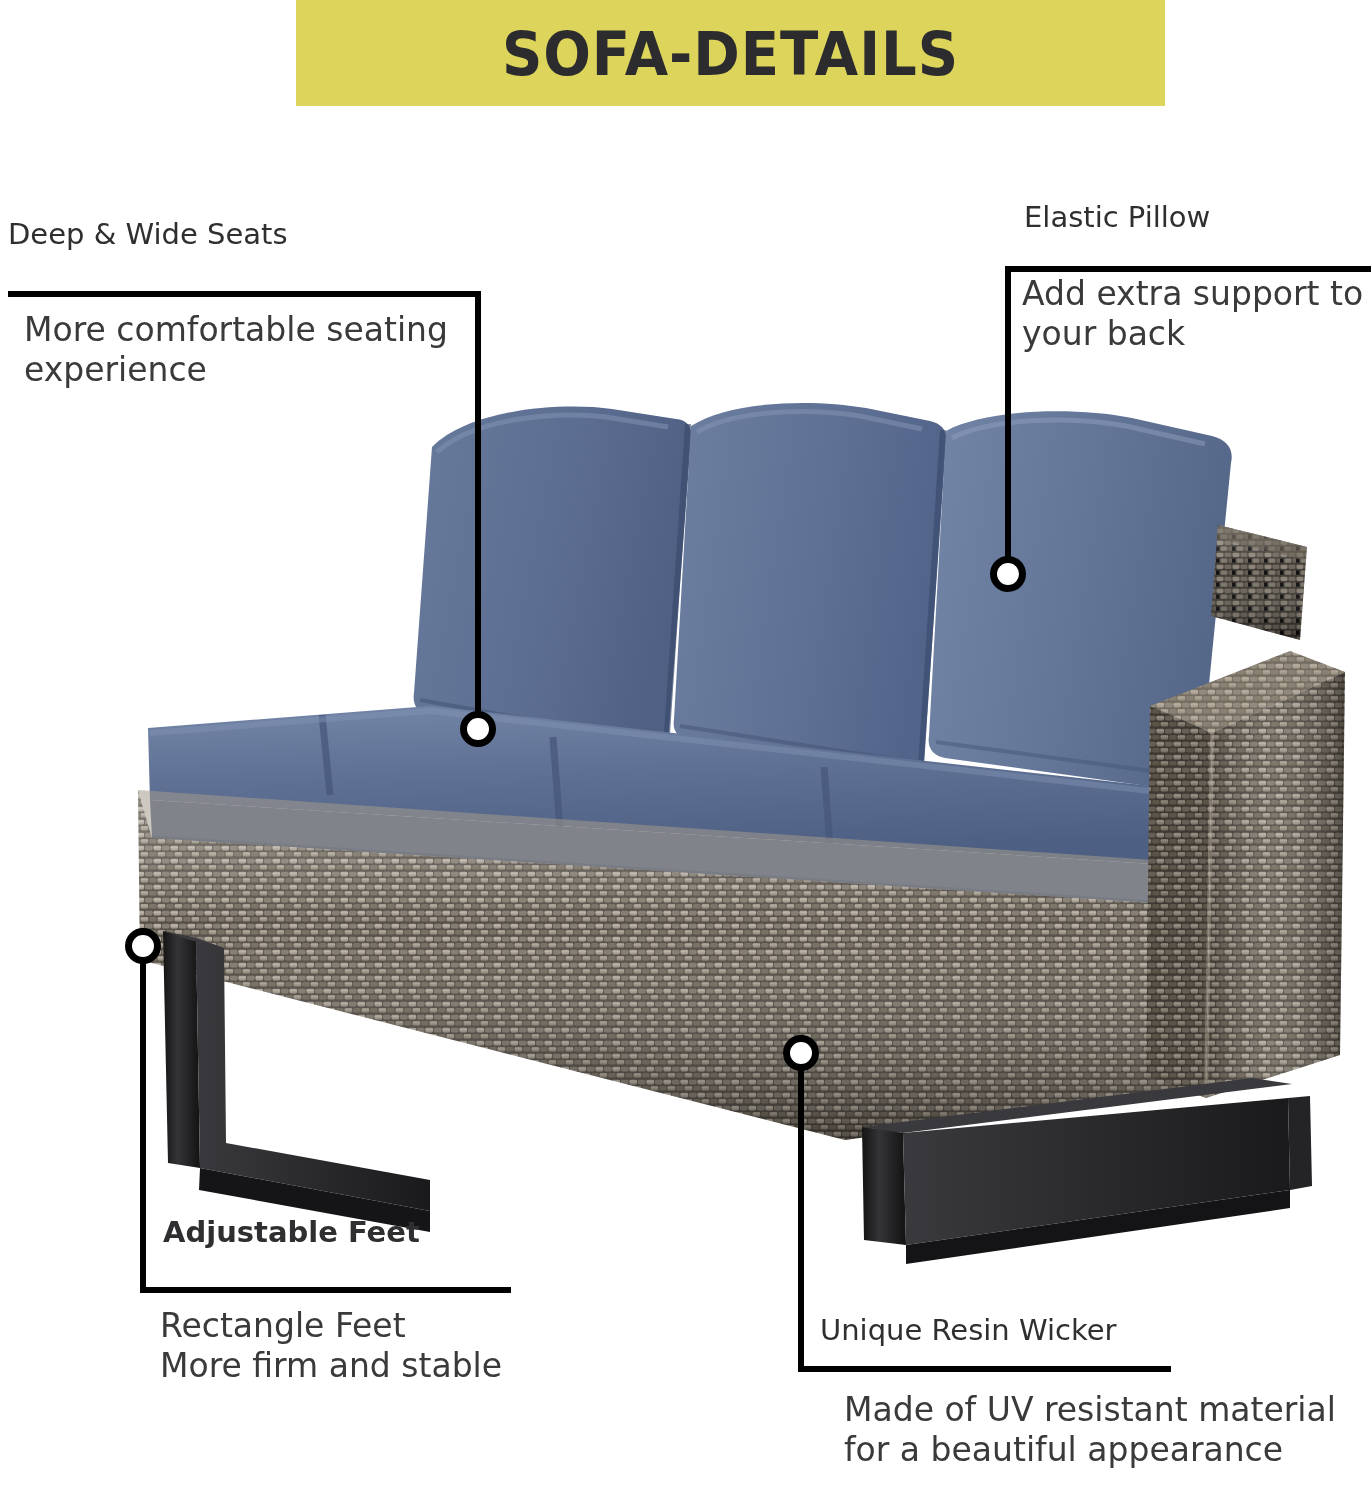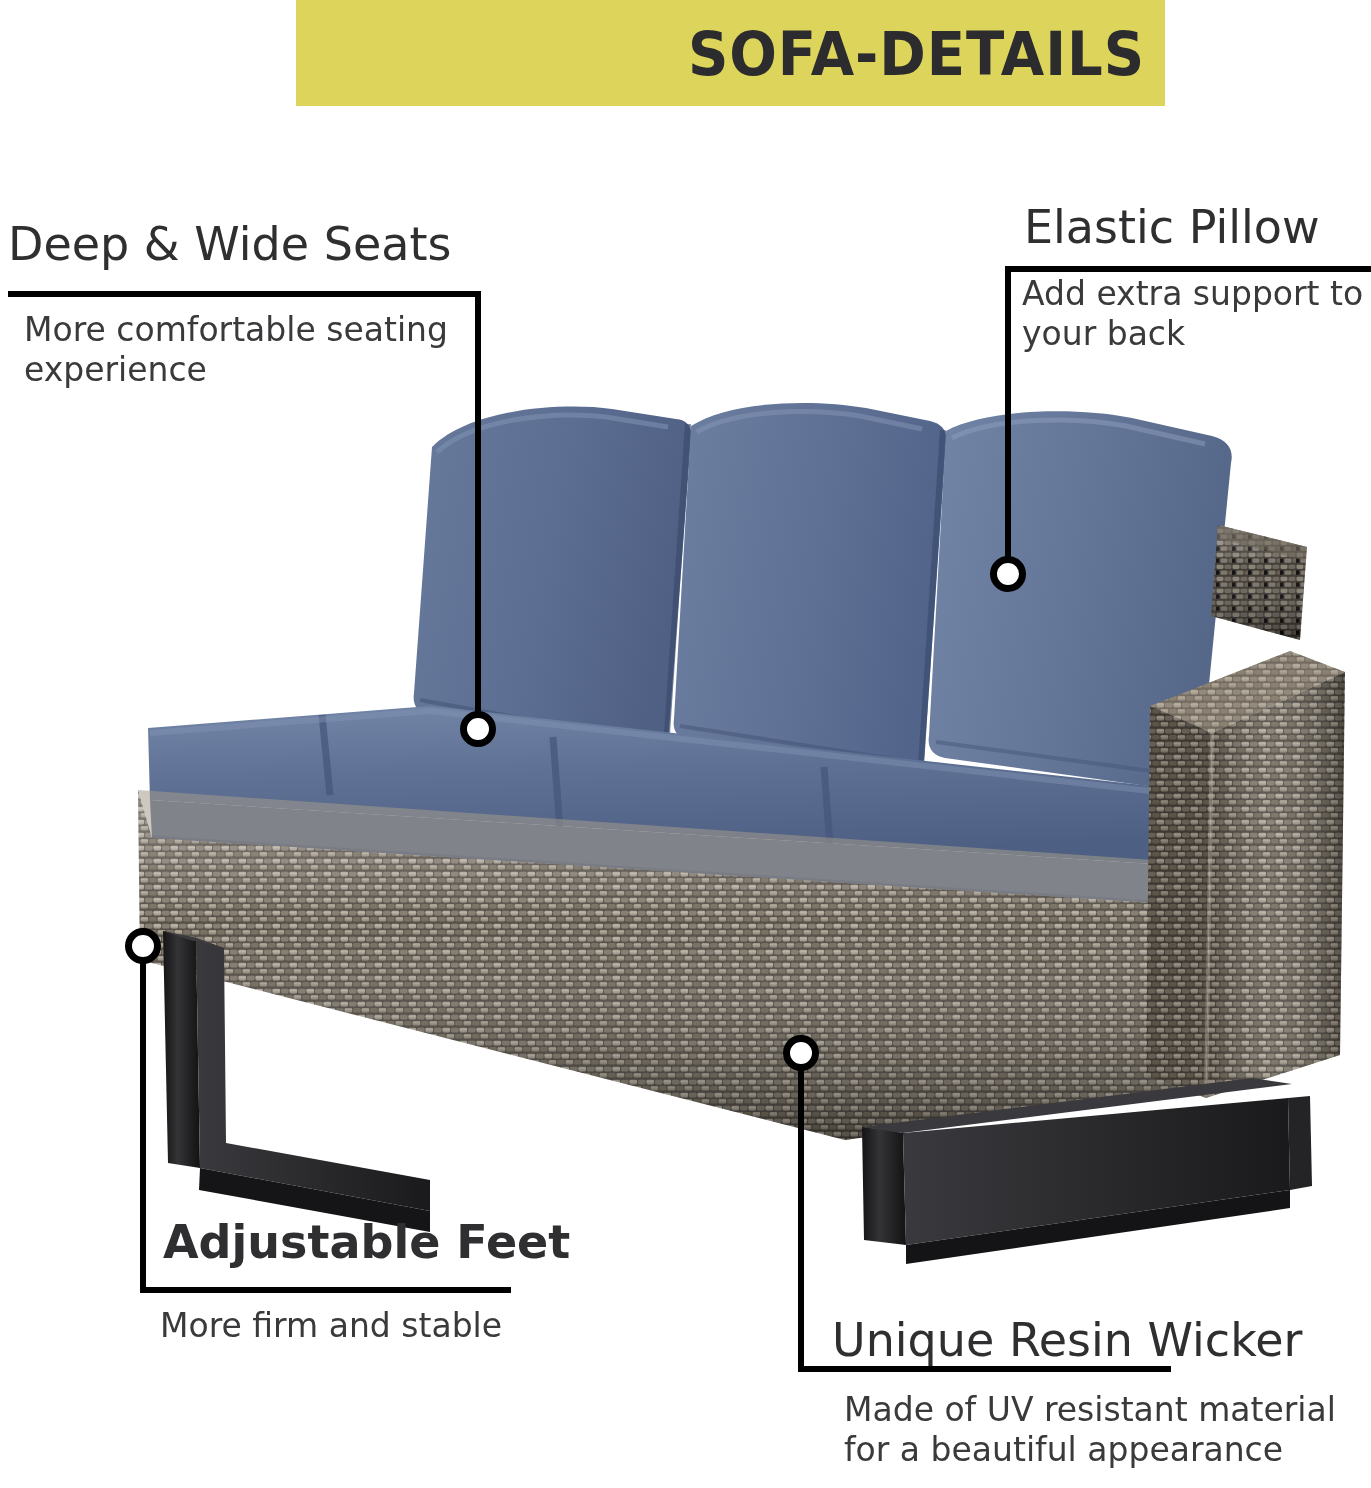--- a/index.html
+++ b/index.html
@@ -1,27 +1,27 @@
 <!DOCTYPE html>
 <html><head>
 <meta charset="utf-8">
 <style>
   html,body{margin:0;padding:0;background:#ffffff;}
   body{width:1371px;height:1488px;position:relative;overflow:hidden;
        font-family:"DejaVu Sans","Liberation Sans",sans-serif;}
 
   
   #title-banner{position:absolute;left:296px;top:0;width:869px;height:106px;
-       background:#ddd45c;display:flex;align-items:center;justify-content:flex-end;}
+       background:#ddd45c;display:flex;align-items:center;justify-content:center;}
   #title-banner .title-text{font-size:61px;font-weight:bold;letter-spacing:1px;
        color:#2c2c2e;font-family:"DejaVu Sans","Liberation Sans",sans-serif;
        transform:scaleX(.92);}
 
   
-  .callout-head{position:absolute;font-size:46px;color:#2f2f31;white-space:nowrap;
+  .callout-head{position:absolute;font-size:29px;color:#2f2f31;white-space:nowrap;
        font-family:"DejaVu Sans","Liberation Sans",sans-serif;}
   .callout-body{position:absolute;font-size:33px;color:#3a3a3c;line-height:1.20;
        font-family:"DejaVu Sans","Liberation Sans",sans-serif;}
   .rule{position:absolute;background:#000;height:6px;}
   .leader-v{position:absolute;background:#000;width:6px;}
   .dot{position:absolute;width:36px;height:36px;border-radius:50%;
        background:#ffffff;border:7px solid #000;box-sizing:border-box;}
 
   
   #sofa{position:absolute;left:0;top:0;width:1371px;height:1488px;}
@@ -205,26 +205,27 @@
   <div class="leader-v" style="left:1005px;top:266px;height:310px;"></div>
   <div class="dot" style="left:990px;top:556px;"></div>
 </div>
 
 <div>
   <div class="dot" style="left:125px;top:928px;"></div>
   <div class="leader-v" style="left:140px;top:962px;height:325px;"></div>
   <div class="callout-head" style="left:163px;top:1215px;font-weight:bold;">Adjustable Feet</div>
   <div class="rule" style="left:140px;top:1287px;width:371px;"></div>
   <div class="callout-body" style="left:160px;top:1306px;width:430px;">
+    <div>Rectangle Feet</div>
     <div>More firm and stable</div>
   </div>
 </div>
 
 <div>
   <div class="dot" style="left:783px;top:1035px;"></div>
   <div class="leader-v" style="left:798px;top:1069px;height:297px;"></div>
-  <div class="callout-head" style="left:820px;top:1313px;margin-left:12px;">Unique Resin Wicker</div>
+  <div class="callout-head" style="left:820px;top:1313px;">Unique Resin Wicker</div>
   <div class="rule" style="left:798px;top:1366px;width:373px;"></div>
   <div class="callout-body" style="left:820px;top:1390px;width:545px;margin-left:24px;">
     <div>Made of UV resistant material</div>
     <div>for a beautiful appearance</div>
   </div>
 </div>
 
 </body></html>

